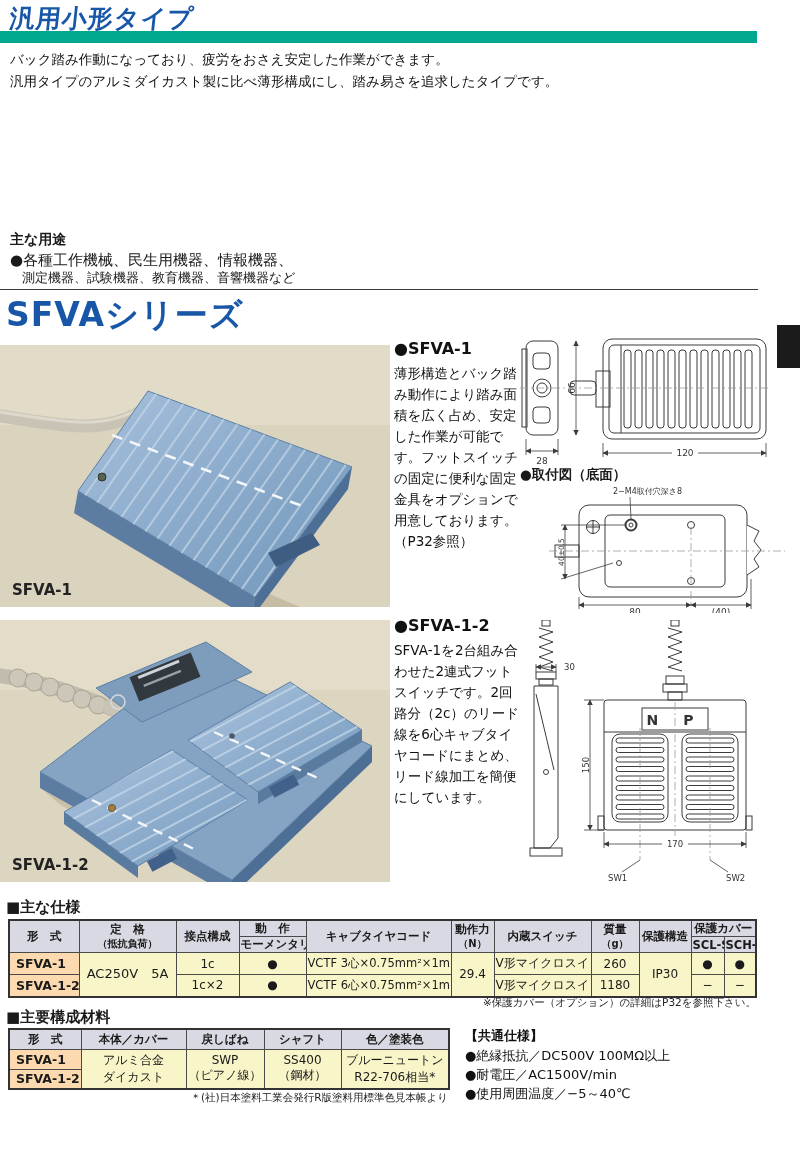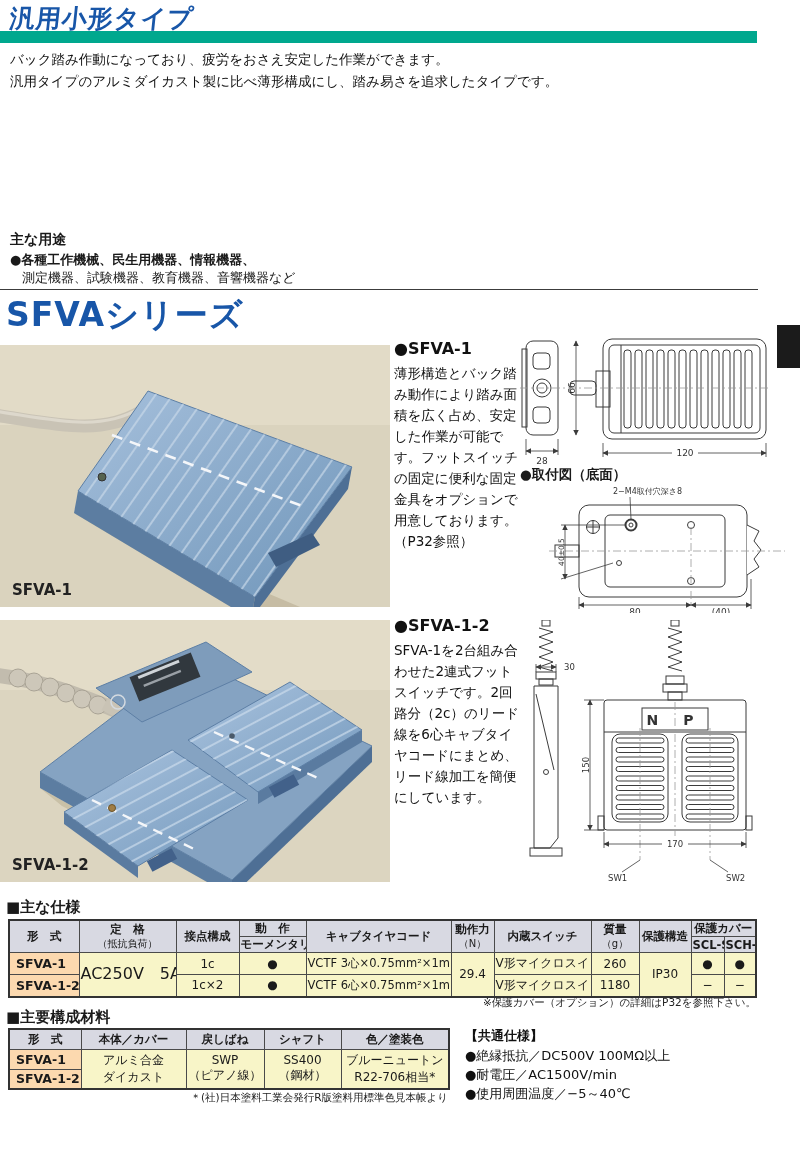--- a/index.html
+++ b/index.html
@@ -5,21 +5,21 @@
   html,body{margin:0;padding:0;background:#fff;}
   #page{position:relative;width:800px;height:1167px;background:#fff;overflow:hidden;
         font-family:"DejaVu Sans","Liberation Sans",sans-serif;color:#1a1a1a;}
   .abs{position:absolute;}
   
   .page-title{left:10px;top:2px;font-size:25px;font-weight:bold;color:#1856a8;transform:skewX(-6deg);letter-spacing:1px;}
   .green-bar{left:0;top:31px;width:757px;height:12px;background:#00a88e;}
   .intro{left:10px;top:48px;font-size:13.5px;line-height:22px;color:#111;}
   
   .apps-head{left:10px;top:231px;font-size:14px;font-weight:bold;}
-  .apps-line1{left:10px;top:251px;font-size:13px;font-weight:bold;}
+  .apps-line1{left:10px;top:251px;font-size:15px;}
   .apps-line2{left:22px;top:269px;font-size:13px;}
   .divider{left:0;top:289px;width:758px;border-top:1.5px solid #3c3c3c;}
   .series-title{left:6px;top:293px;font-size:33px;font-weight:bold;color:#1856a8;letter-spacing:1px;}
   .black-tab{left:777px;top:325px;width:23px;height:43px;background:#1b1b1b;}
   
   .photo{overflow:hidden;}
   .photo-label{position:absolute;left:12px;bottom:8px;font-size:15px;font-weight:600;color:#222;}
   
   .desc{width:130px;font-size:13.5px;line-height:21px;color:#111;}
   .desc h3{margin:0 0 4px 0;font-size:16px;font-weight:bold;}
@@ -27,21 +27,21 @@
   
   .sec-head{font-size:15px;font-weight:bold;}
   table{border-collapse:collapse;table-layout:fixed;}
   .spec,.mat{border:2px solid #333;}
   .spec th,.spec td,.mat th,.mat td{border:1px solid #4a4a4a;text-align:center;overflow:hidden;white-space:nowrap;}
   .spec th,.mat th{background:#d8d9e2;font-size:11.5px;font-weight:bold;padding:0 1px;}
   .spec td,.mat td{background:#f8f5c8;font-size:12px;}
   .spec td.model,.mat td.model{background:#fcd9af;text-align:left;padding-left:6px;font-weight:600;font-size:12.5px;}
   .spec thead tr{height:16px;} .spec tbody tr{height:22px;}
   .mat tr{height:20px;}
-  .sub{font-size:10px;font-weight:normal;}
+  .sub{font-size:10px;font-weight:bold;}
   .cordcell{text-align:center;font-size:11.5px !important;}
   .note{font-size:10.5px;text-align:right;color:#222;}
   .dot{font-size:12px;}
   
   .common{font-size:13px;line-height:19px;color:#111;}
   .common .h{font-weight:bold;margin-bottom:1px;}
   svg text{font-family:"DejaVu Sans","Liberation Sans",sans-serif;fill:#333;}
 </style>
 </head>
 <body>
@@ -342,21 +342,21 @@
       </tr>
       <tr>
         <th class="sub">モーメンタリ</th>
         <th class="sub">SCL-S</th>
         <th class="sub">SCH-S</th>
       </tr>
     </thead>
     <tbody>
       <tr>
         <td class="model">SFVA-1</td>
-        <td rowspan="2" style="font-size:16px;">AC250V　5A</td>
+        <td rowspan="2" style="font-size:13px;">AC250V　5A</td>
         <td>1c</td>
         <td class="dot">●</td>
         <td class="cordcell">VCTF 3心×0.75mm²×1m</td>
         <td rowspan="2">29.4</td>
         <td>V形マイクロスイッチ</td>
         <td>260</td>
         <td rowspan="2">IP30</td>
         <td class="dot">●</td>
         <td class="dot">●</td>
       </tr>

